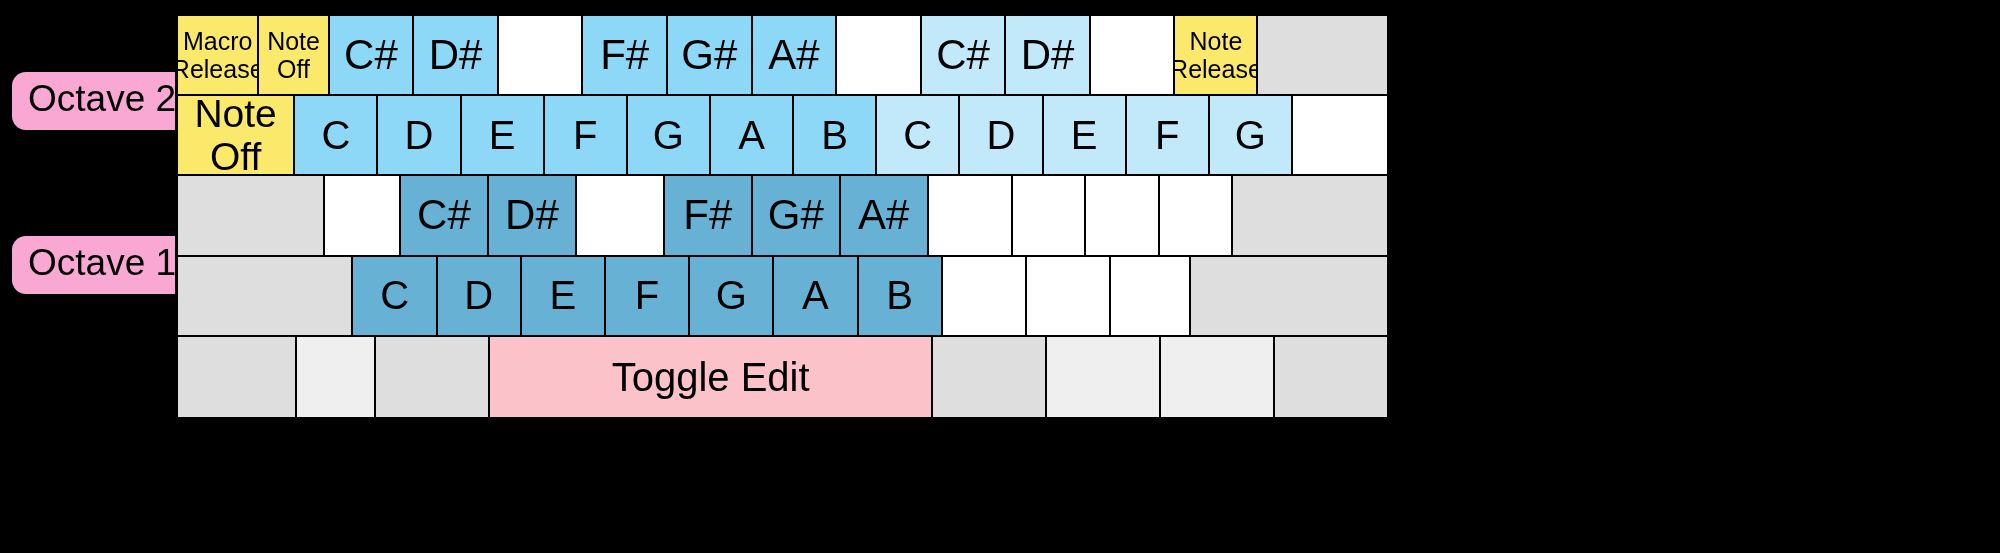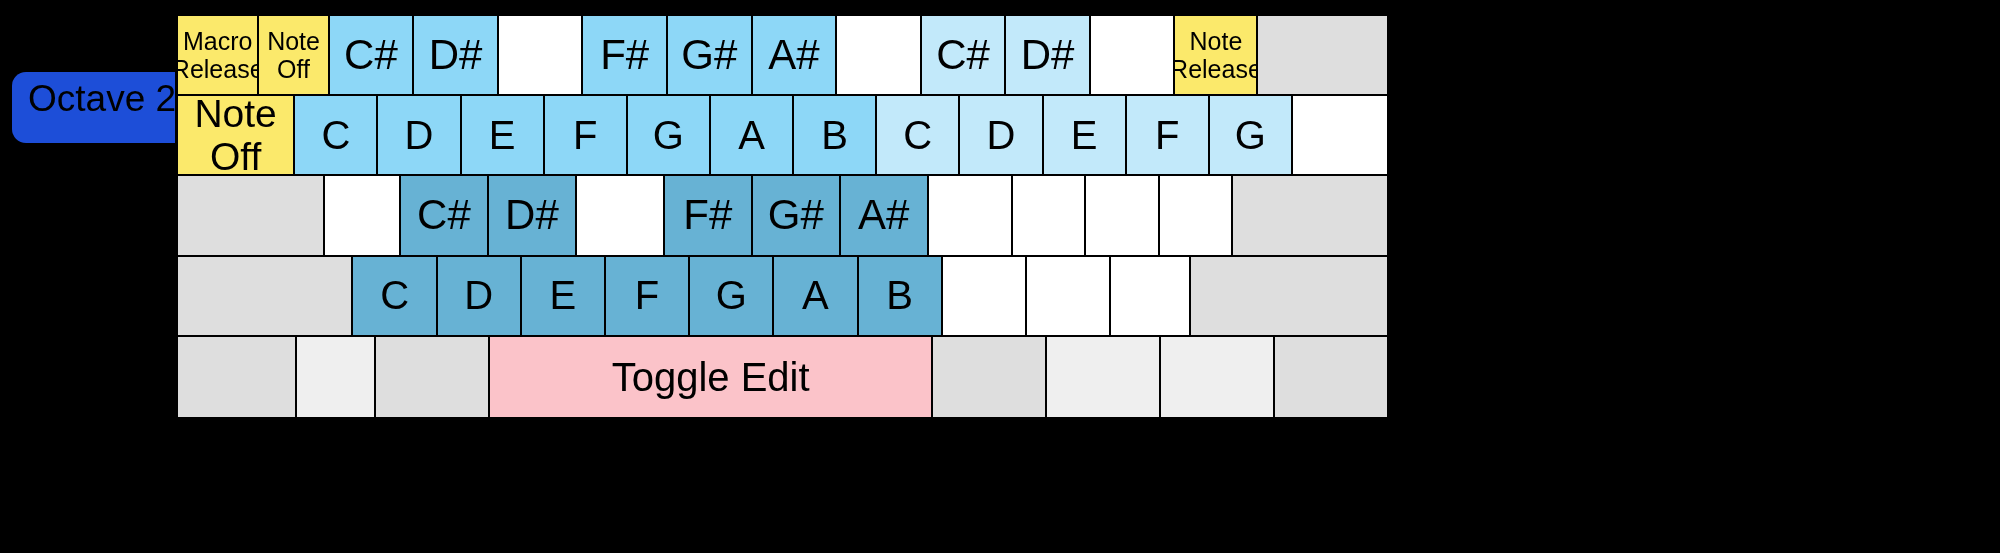--- a/index.html
+++ b/index.html
@@ -33,32 +33,33 @@
 
   
   .lg{font-size:42px;}
   .md{font-size:39px;}
   .sm{font-size:25px;}
   .xl{font-size:40px;}
 
   .two-line{display:flex;flex-direction:column;align-items:center;justify-content:center;line-height:1.12;}
 
   
-  .pill{position:absolute;background:#1d4ed8;border-radius:14px;
-        color:#000;font-size:37px;padding:6px 16px 23px 16px;white-space:nowrap;}
+  .pill{position:absolute;background:#f9a8d4;border-radius:14px;
+        color:#000;font-size:37px;padding:6px 16px 10px 16px;white-space:nowrap;}
   #oct2{left:12px;top:72px;}
   #oct1{left:12px;top:236px;}
   #oct3{right:8px;top:72px;}
 </style>
 </head>
 <body>
 
 <div class="stage">
 
   <div class="pill" id="oct2">Octave 2</div>
+  <div class="pill" id="oct1">Octave 1</div>
 
   <div class="keyboard" id="keyboard">
       <div class="krow">
         <div class="key c-yellow sm two-line" style="flex: 1 1 0px;">
           <span>Macro</span>
           <span>Release</span>
         </div>
         <div class="key c-yellow sm two-line" style="flex: 0.86 1 0px;">
           <span>Note</span>
           <span>Off</span>

